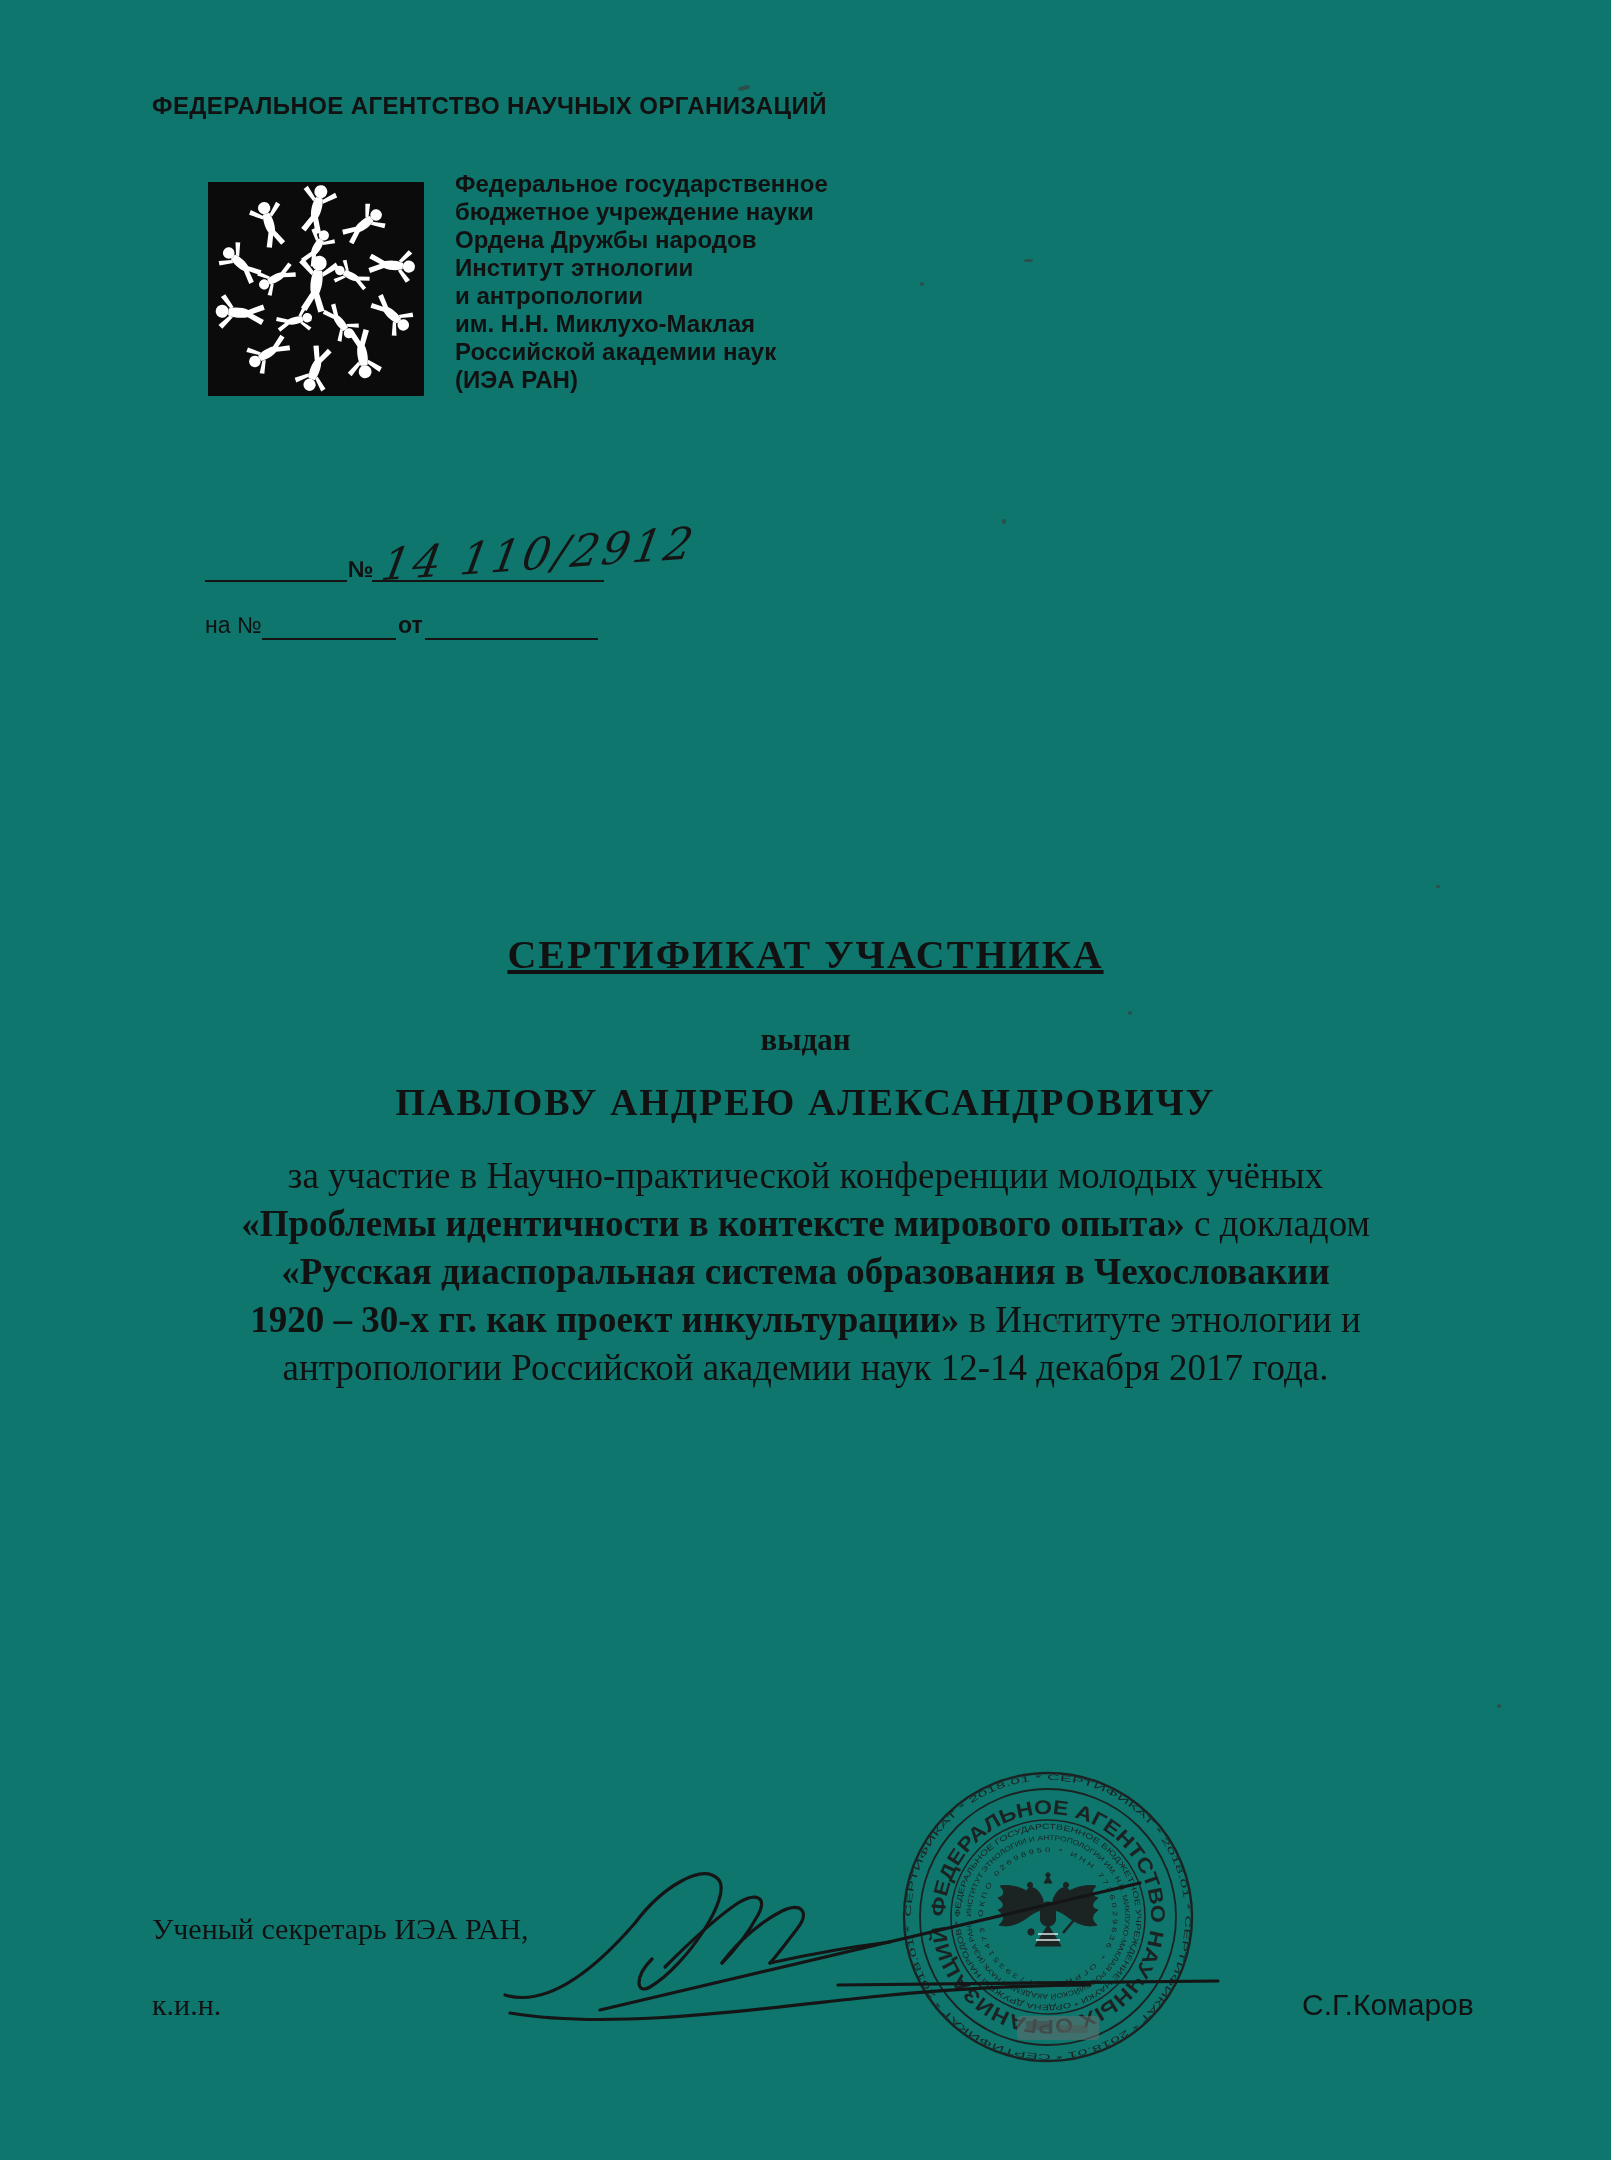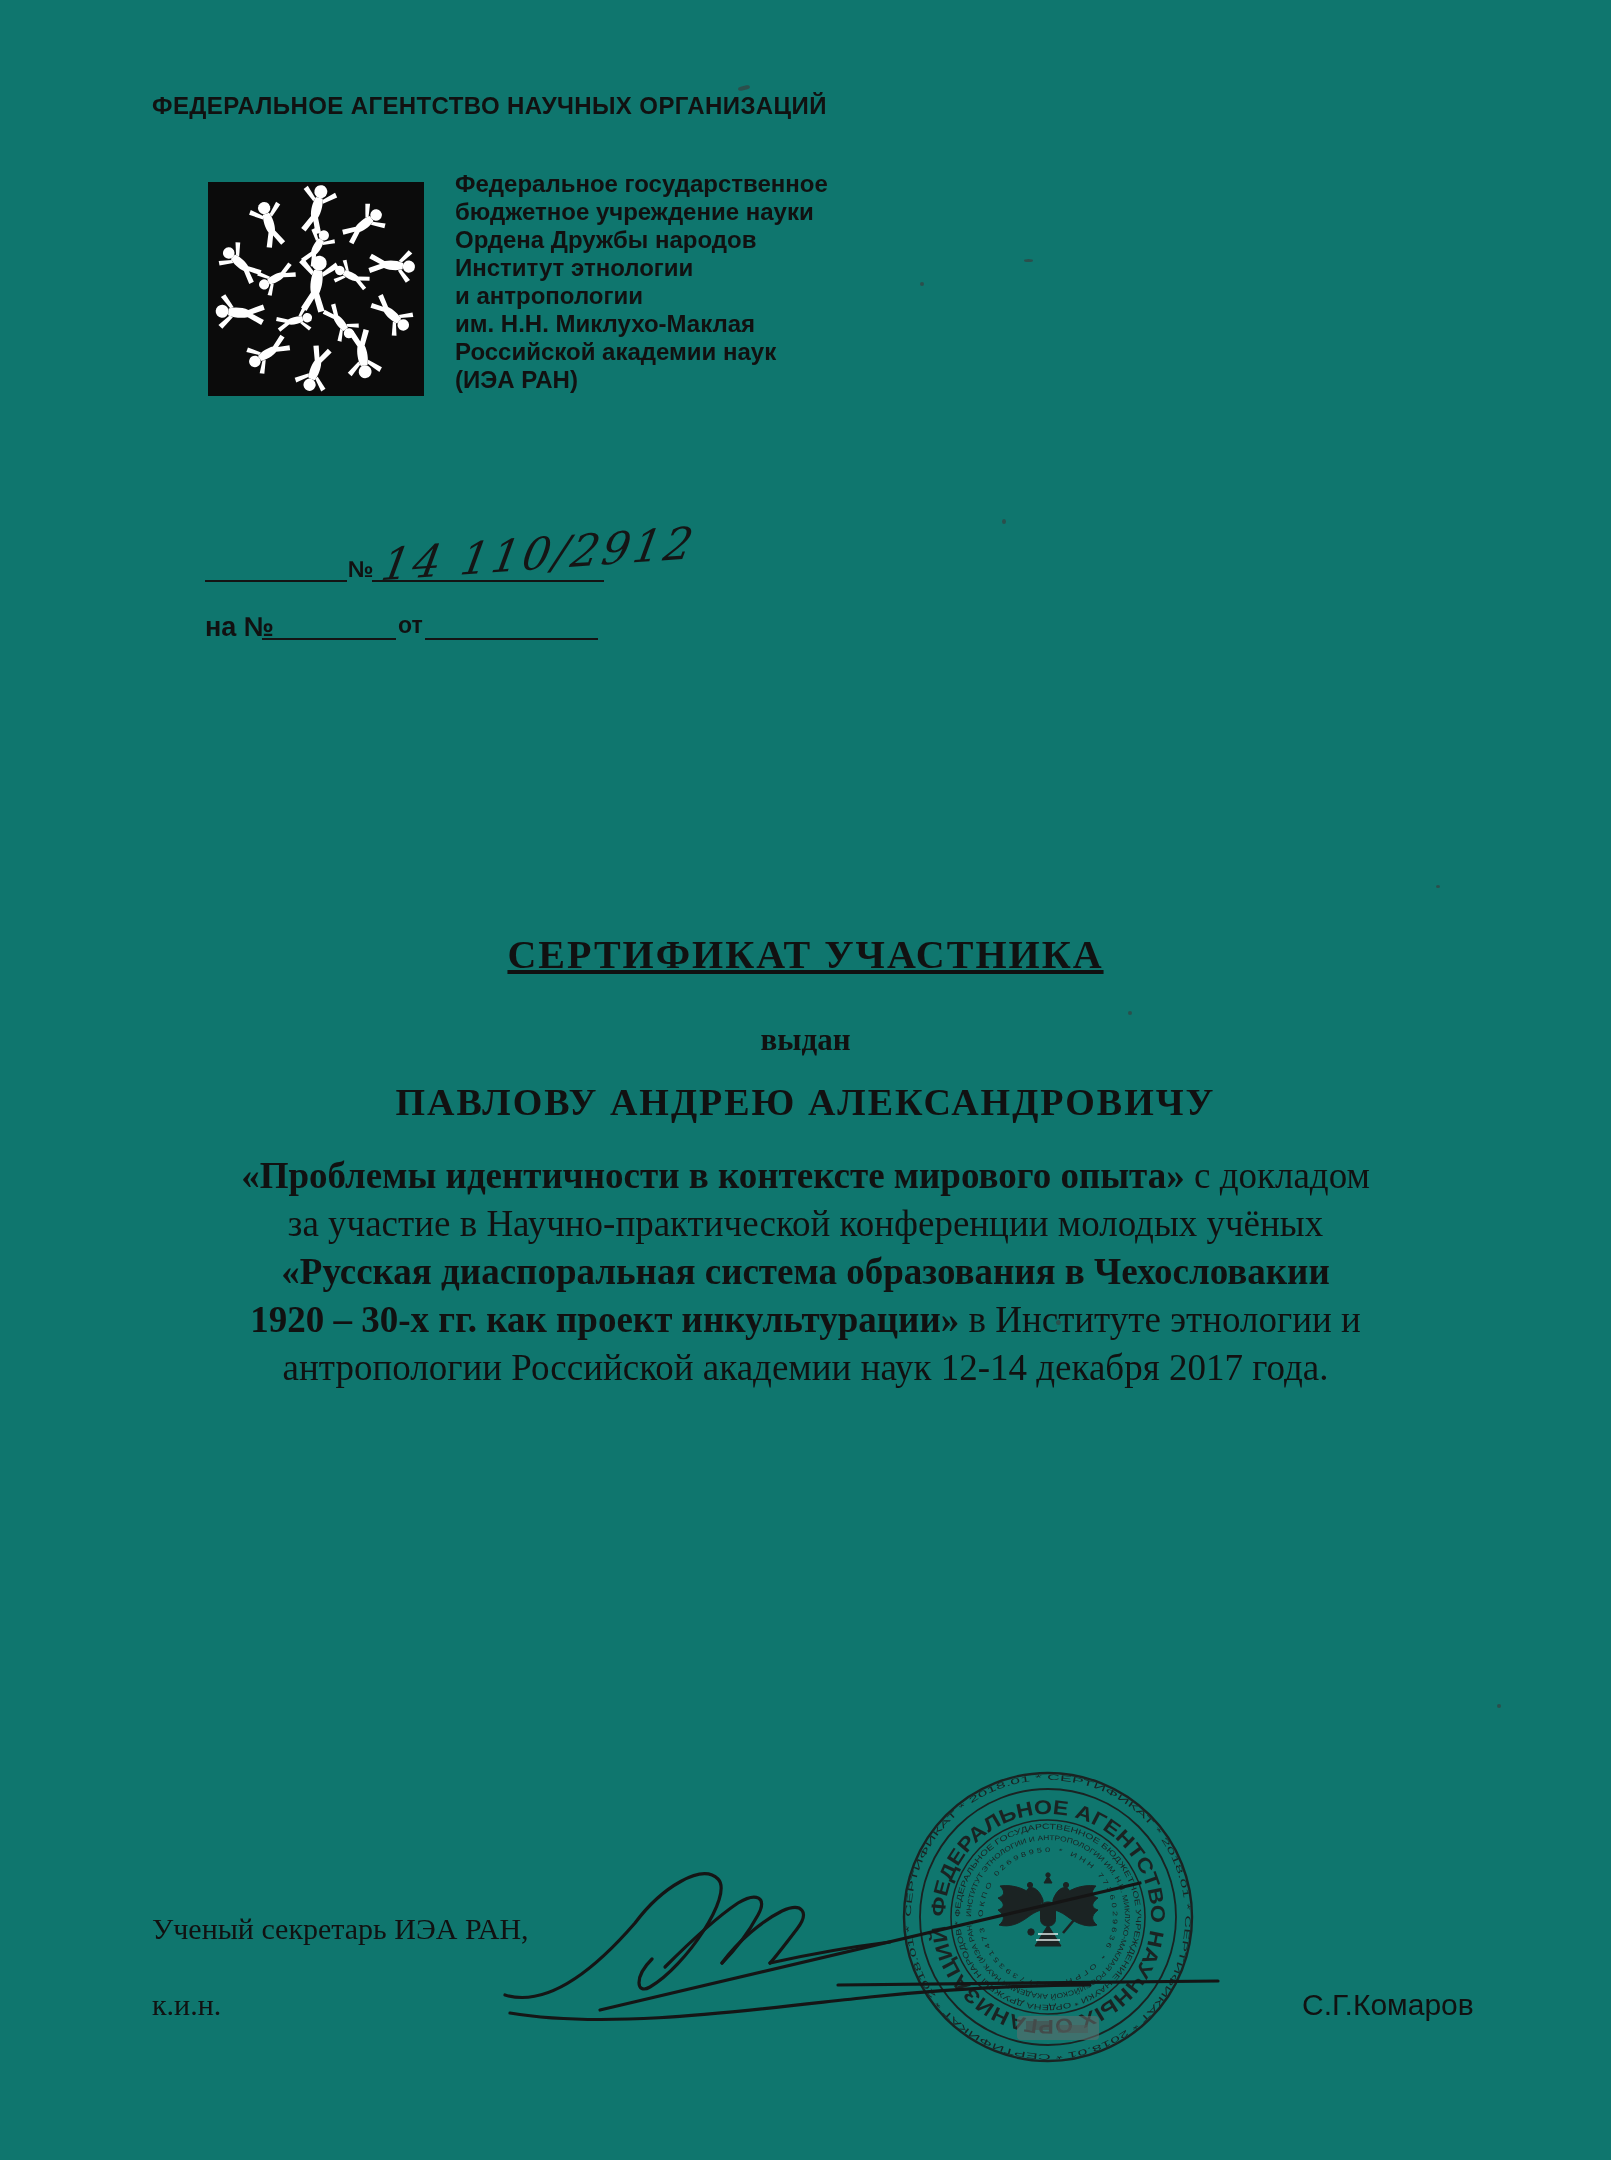--- a/index.html
+++ b/index.html
@@ -7,21 +7,21 @@
         font-family:"Liberation Sans",sans-serif;color:#111;}
   
   .agency{position:absolute;left:152px;top:92px;font-size:24px;font-weight:bold;letter-spacing:.4px;}
   .logo{position:absolute;left:208px;top:182px;}
   .inst{position:absolute;left:455px;top:170px;font-size:24px;font-weight:bold;line-height:28px;}
   .contacts{position:absolute;left:152px;top:412px;font-size:21px;line-height:26px;}
   .ul{position:absolute;height:0;border-bottom:2.4px solid #141414;}
   .numsign{position:absolute;left:348px;top:556px;font-size:23px;font-weight:bold;}
   .handnum{position:absolute;left:382px;top:528px;font-family:"DejaVu Serif",serif;font-style:italic;
            font-size:44px;letter-spacing:3px;transform:rotate(-4deg) skewX(-14deg);color:#151515;}
-  .refrow{position:absolute;left:205px;top:612px;font-size:27px;font-weight:bold;}
+  .refrow{position:absolute;left:205px;top:612px;font-size:23px;font-weight:normal;}
   .ot{position:absolute;left:398px;top:612px;font-size:23px;font-weight:bold;}
   .title{position:absolute;left:0;top:931px;width:100%;text-align:center;
          font-family:"Liberation Serif",serif;font-weight:bold;font-size:40px;letter-spacing:2px;text-decoration:underline;}
   .issued{position:absolute;left:0;top:1022px;width:100%;text-align:center;
           font-family:"Liberation Serif",serif;font-weight:bold;font-size:31px;}
   .recipient{position:absolute;left:0;top:1080px;width:100%;text-align:center;
              font-family:"Liberation Serif",serif;font-weight:bold;font-size:38px;letter-spacing:2px;}
   .body-text{position:absolute;left:0;top:1152px;width:100%;text-align:center;
              font-family:"Liberation Serif",serif;font-size:37px;line-height:48px;}
   .body-line{white-space:nowrap;}
@@ -90,22 +90,22 @@
 
   <span class="refrow">на №</span>
   <span class="ul" style="left:262px;top:638px;width:134px;"></span>
   <span class="ot">от</span>
   <span class="ul" style="left:425px;top:638px;width:173px;"></span>
 
   <div class="title">СЕРТИФИКАТ УЧАСТНИКА</div>
   <div class="issued">выдан</div>
   <div class="recipient">ПАВЛОВУ АНДРЕЮ АЛЕКСАНДРОВИЧУ</div>
   <div class="body-text">
+      <div class="body-line"><span>за участие в Научно-практической конференции молодых учёных</span></div>
       <div class="body-line"><span class="b">«Проблемы идентичности в контексте мирового опыта»</span><span> с докладом</span></div>
-      <div class="body-line"><span>за участие в Научно-практической конференции молодых учёных</span></div>
       <div class="body-line"><span class="b">«Русская диаспоральная система образования в Чехословакии</span></div>
       <div class="body-line"><span class="b">1920 – 30-х гг. как проект инкультурации»</span><span> в Институте этнологии и</span></div>
       <div class="body-line"><span>антропологии Российской академии наук 12-14 декабря 2017 года.</span></div>
     </div>
 
   <div class="sec1">Ученый секретарь ИЭА РАН,</div>
   <div class="sec2">к.и.н.</div>
   <div class="signer">С.Г.Комаров</div>
 
   <svg class="stamp" width="300" height="300" viewBox="0 0 300 300">

